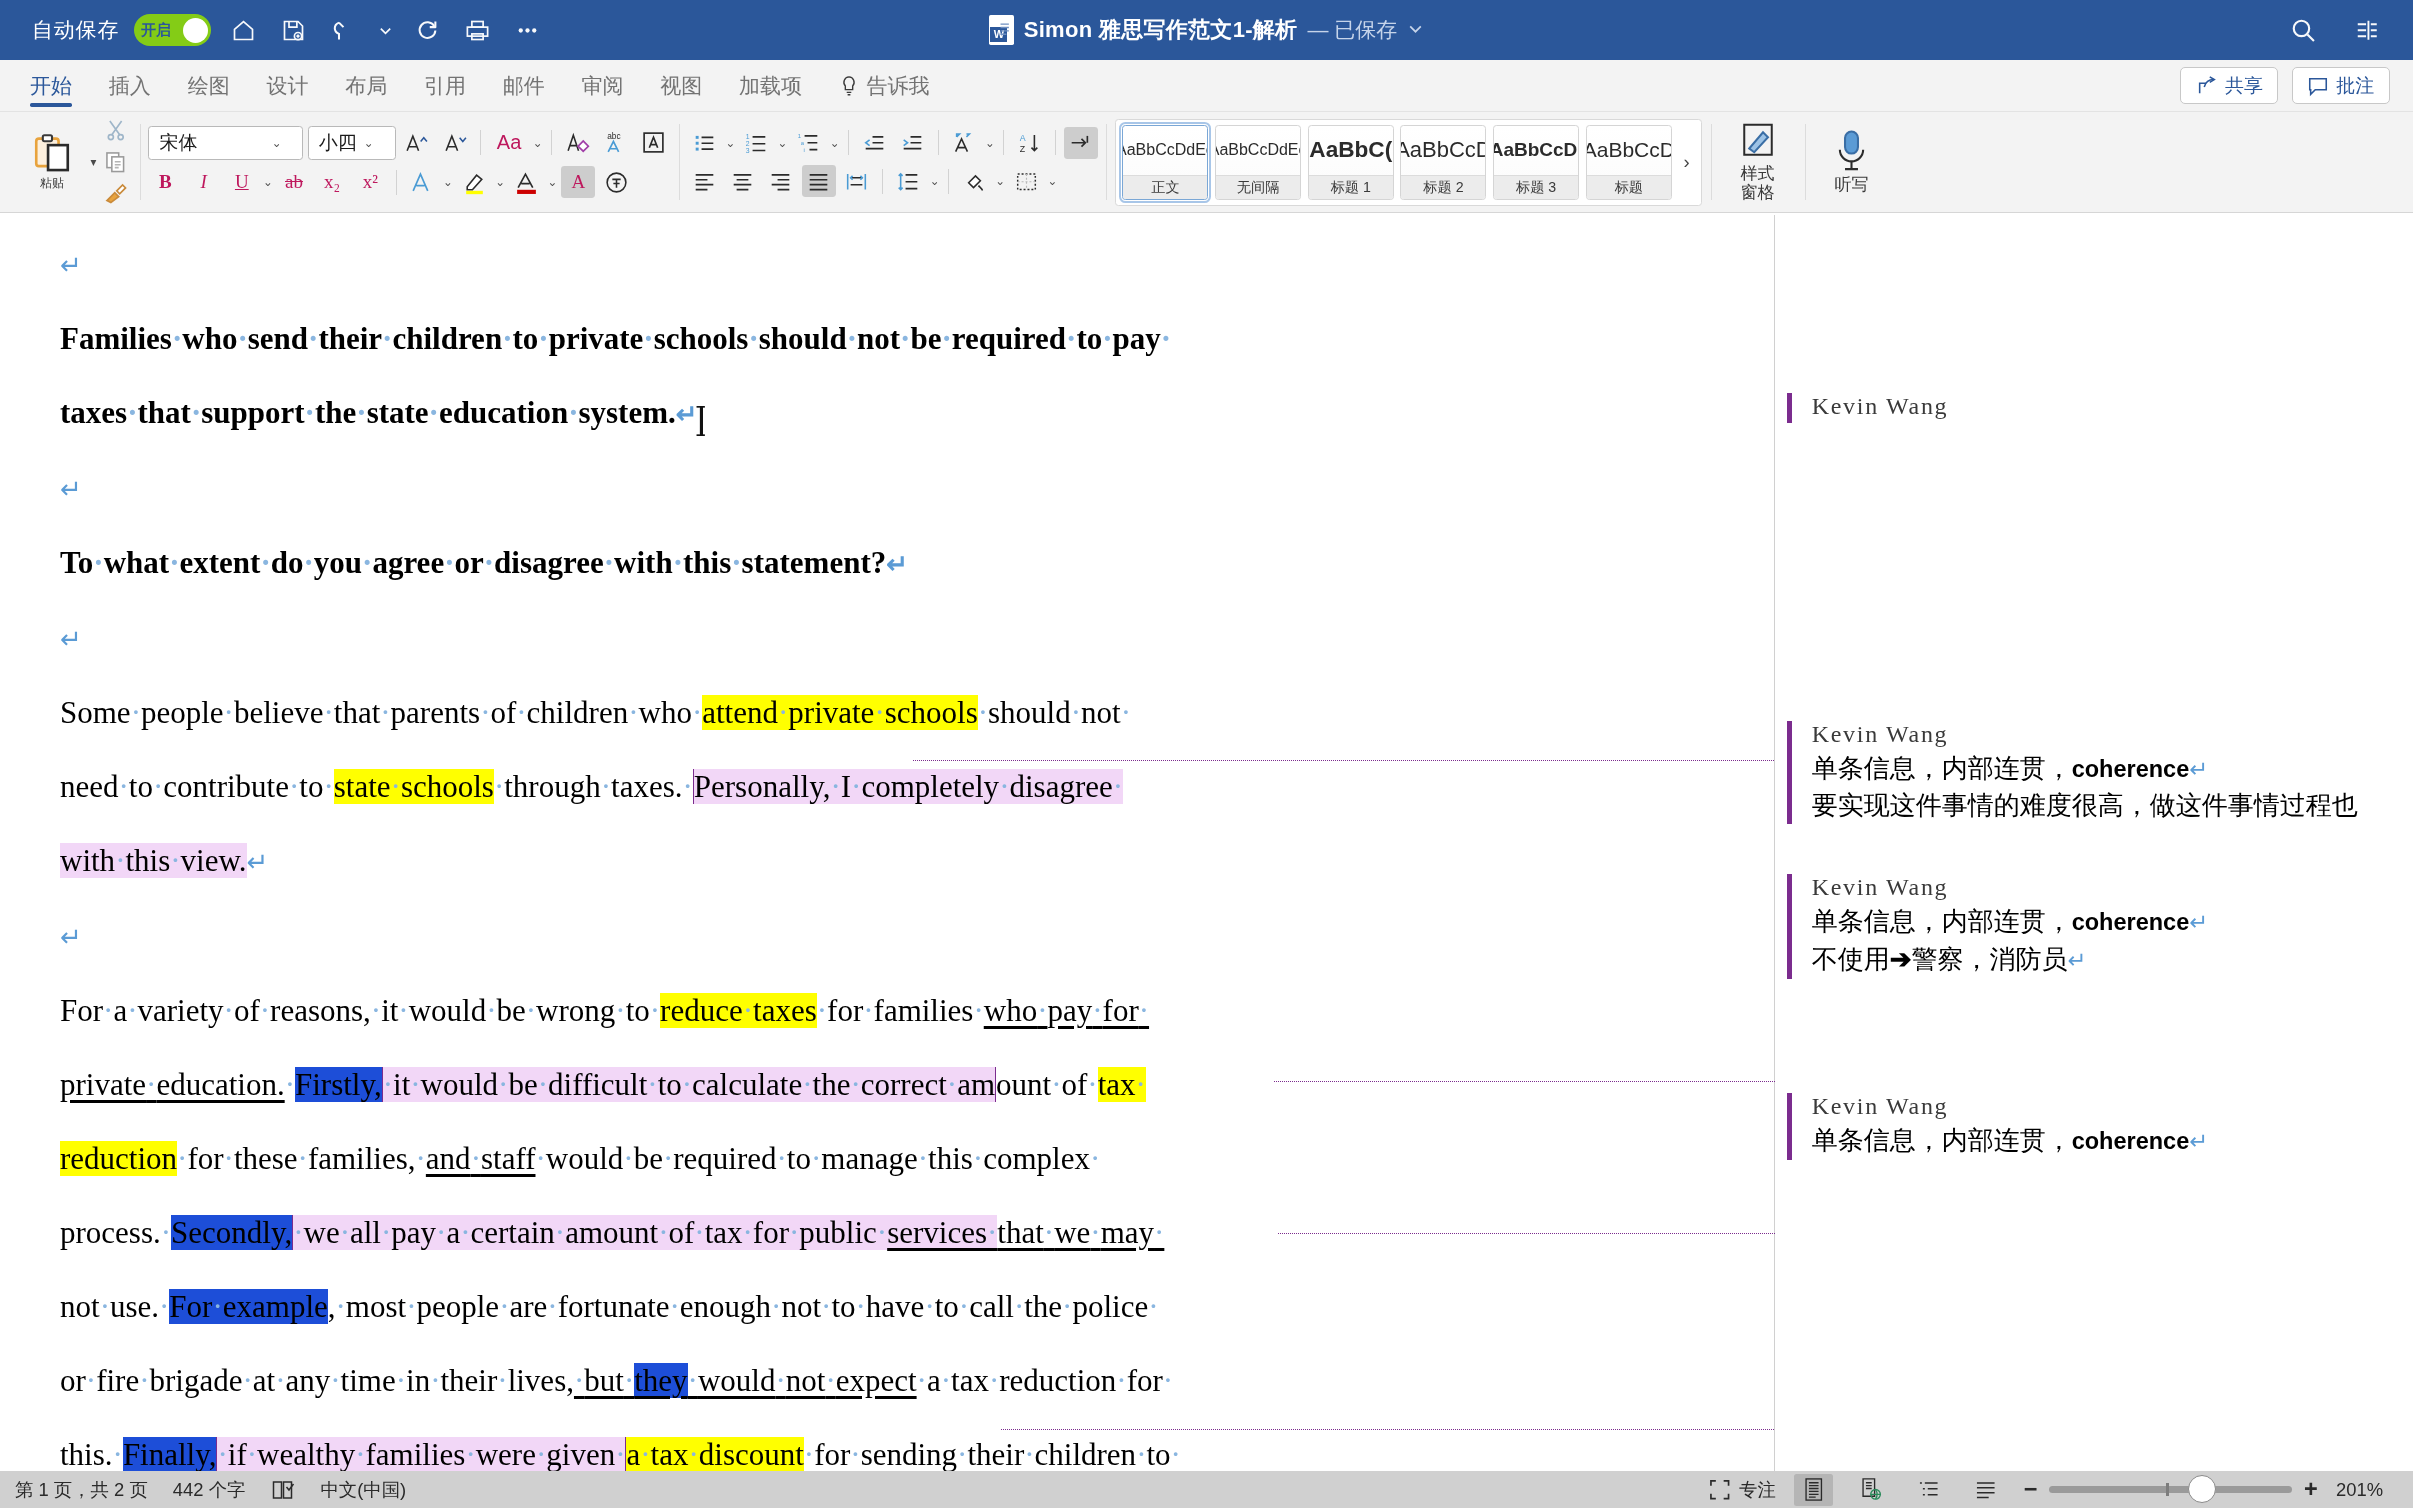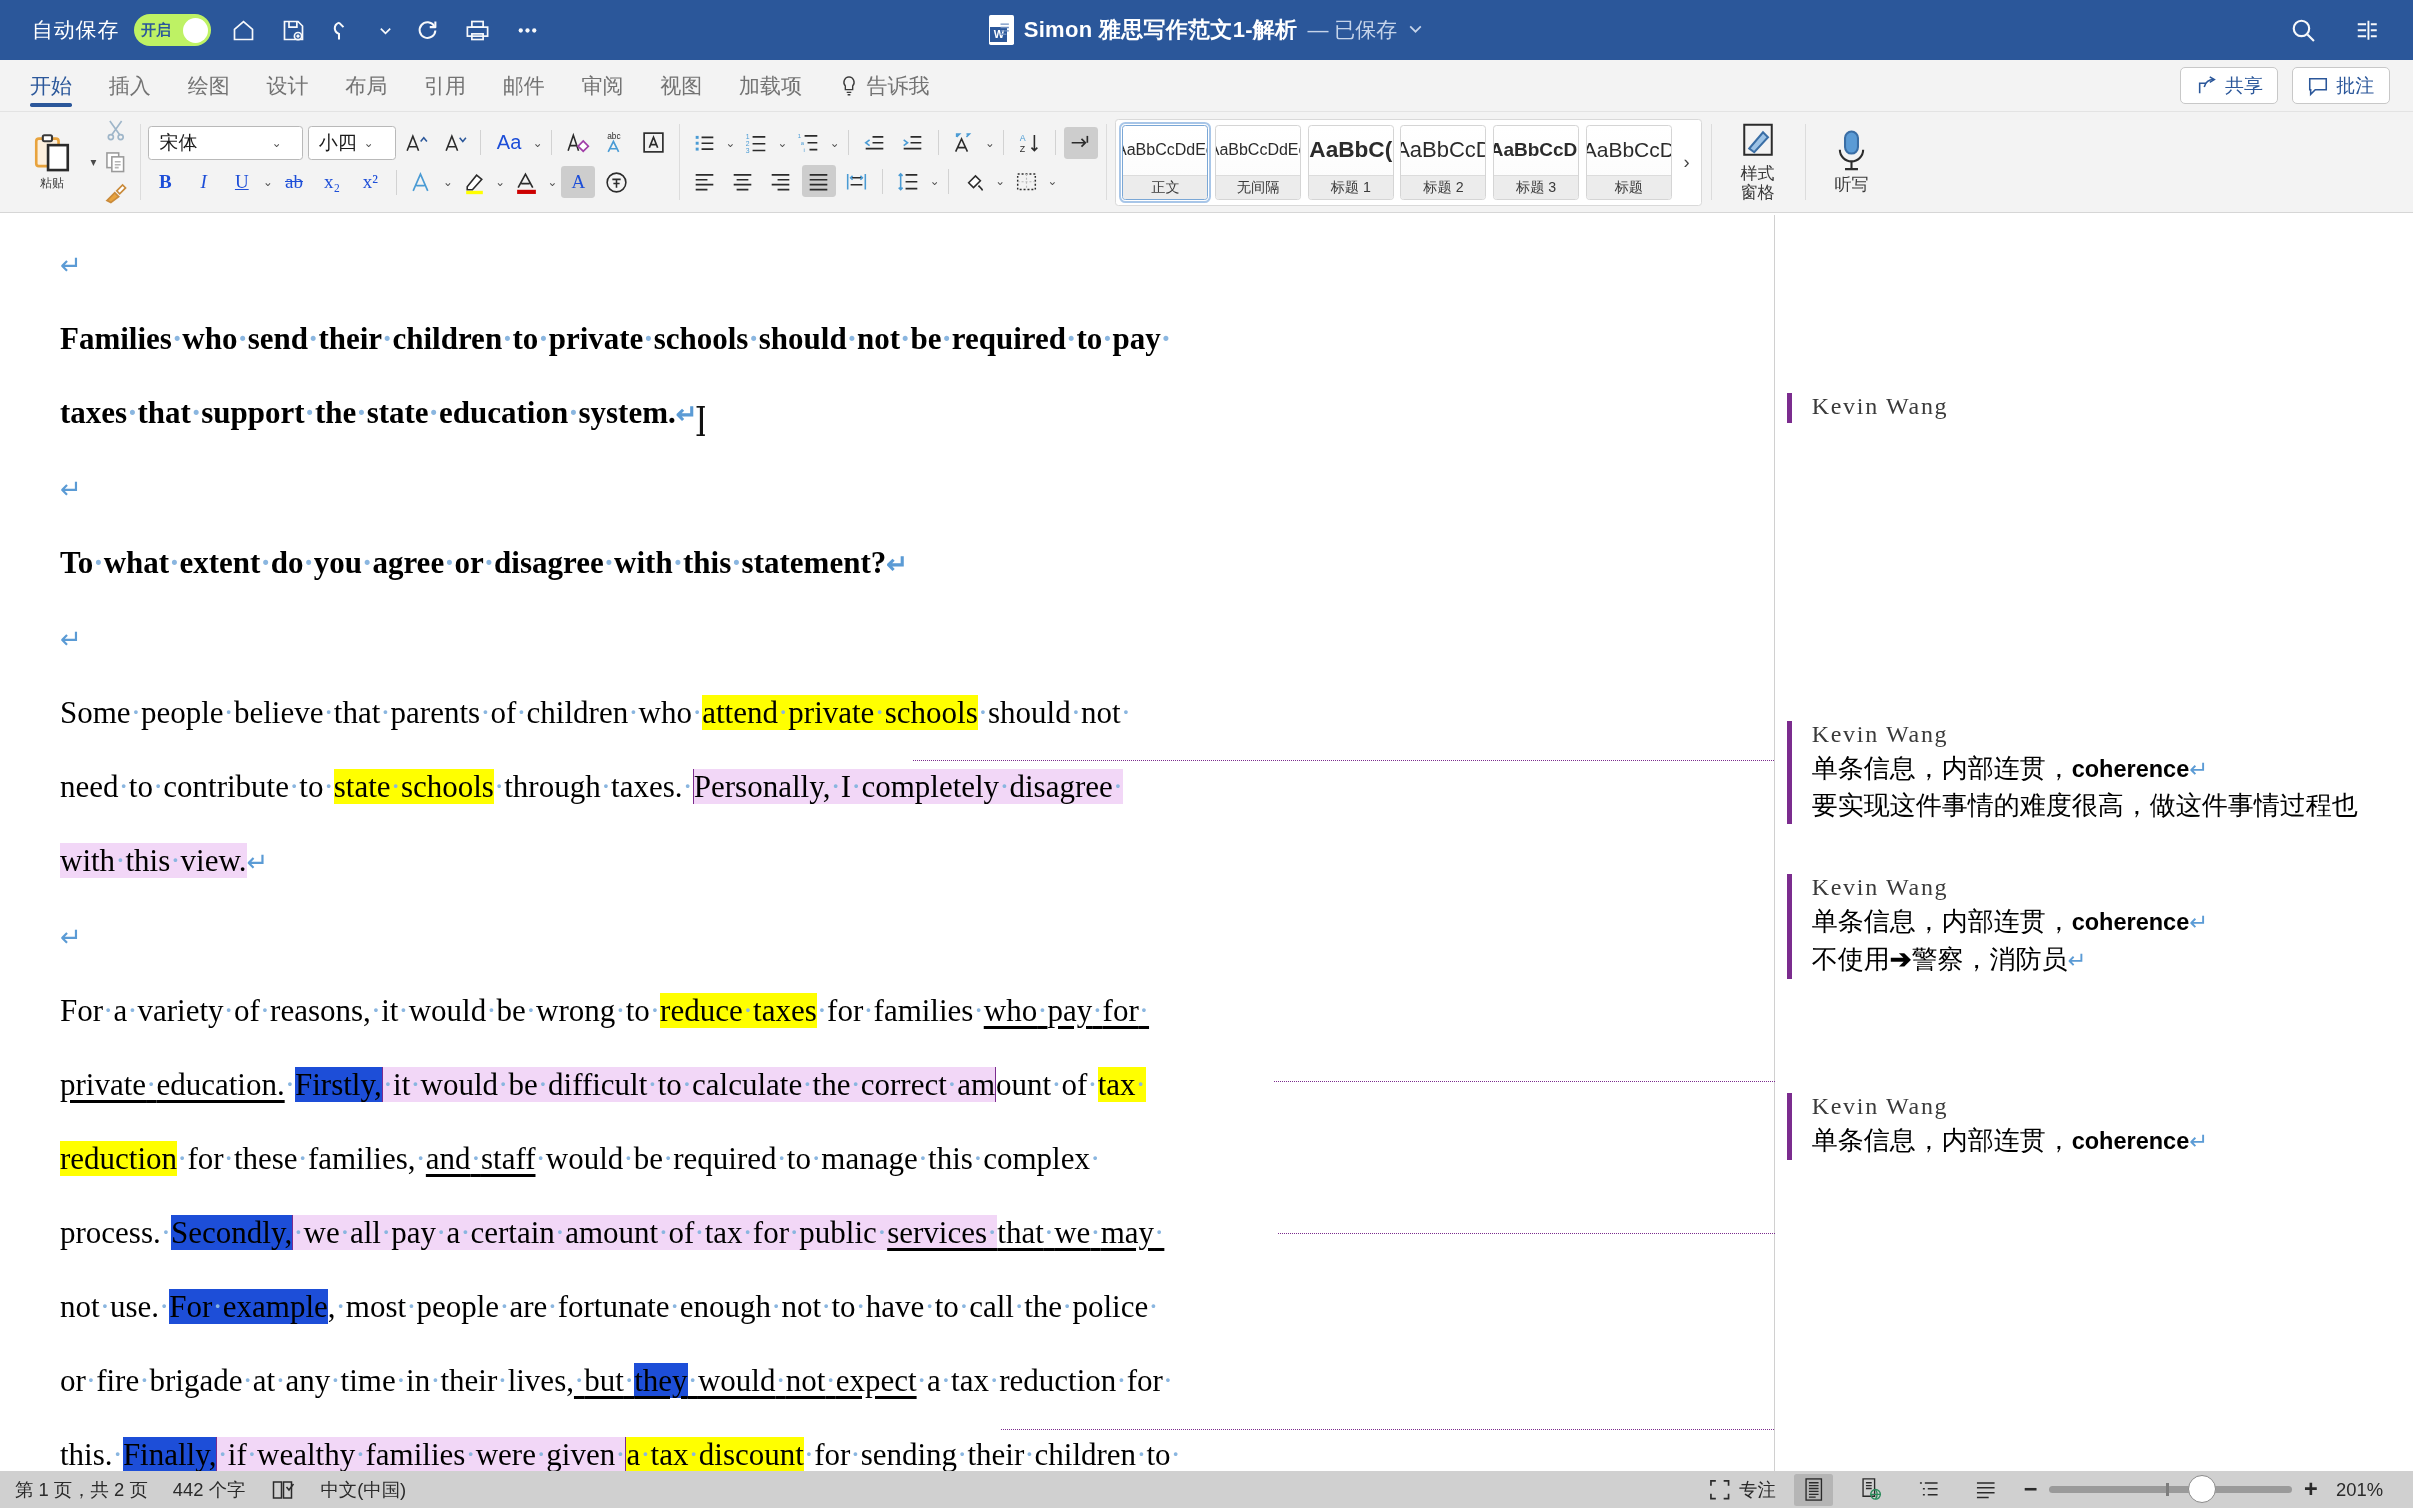--- a/index.html
+++ b/index.html
@@ -11,21 +11,21 @@
   }
 
   
   .titlebar {
     height:60px; background:#2b579a; display:flex; align-items:center;
     position:relative; color:#fff;
   }
   .tb-left { display:flex; align-items:center; gap:15px; padding-left:32px; }
   .autosave-label { font-size:21px; letter-spacing:0.8px; }
   .toggle {
-    width:77px; height:32px; border-radius:16px; background:#bef264;
+    width:77px; height:32px; border-radius:16px; background:#84cc16;
     display:flex; align-items:center; position:relative; padding:0 4.2px;
   }
   .toggle .t-text { font-size:15px; color:#2b579a; margin-left:2.5px; font-weight:600; }
   .toggle .knob {
     width:25px; height:25px; border-radius:50%; background:#fff;
     position:absolute; right:3.4px;
   }
   .tb-icon {
     width:35px; height:35px; display:flex; align-items:center; justify-content:center;
     opacity:.97;
@@ -99,21 +99,21 @@
   .combo {
     height:34px; border:0.8px solid #b9b9b9; background:#fff; border-radius:3.4px;
     display:flex; align-items:center; padding:0 21px 0 10px; gap:6.7px;
     font-size:19px; color:#1a1a1a;
   }
   .combo.font { width:155px; }
   .combo.size { width:88px; }
   .combo .cv { flex:1; white-space:nowrap; overflow:hidden; }
   .ic {
     width:34px; height:32px; display:flex; align-items:center; justify-content:center;
-    font-size:19px; color:#1d4ed8; border-radius:3.4px;
+    font-size:19px; color:#be185d; border-radius:3.4px;
   }
   .ic.wide { width:39px; }
   .ic.on { background:#cdcdcd; }
   .sep { width:0.8px; height:25px; background:#d2d2d2; margin:0 4.2px; }
   .caret { font-size:11.7px; color:#4a4a4a; }
 
   
   .gallery {
     display:flex; align-items:center; gap:6.7px; padding:0 6.7px;
     background:#fff; border:0.8px solid #d9d9d9; border-radius:3.4px;

